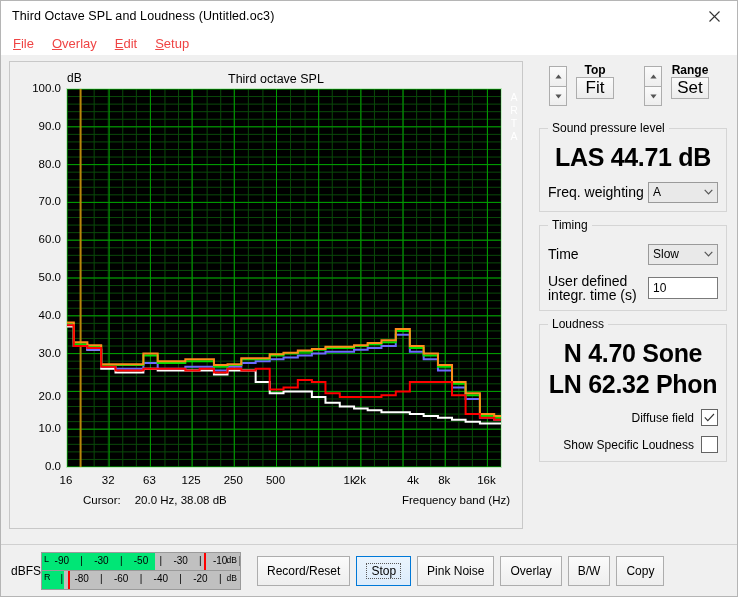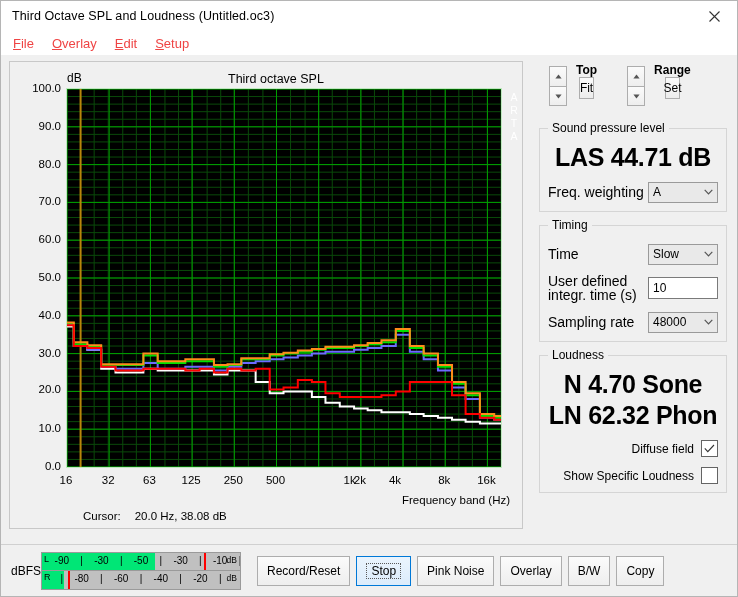--- a/index.html
+++ b/index.html
@@ -105,21 +105,21 @@
   }
   .xlabels{position:absolute;left:0;top:0;width:514px;height:468px;}
   .xlab{
     position:absolute;top:412px;
     font-size:11.5px;color:#000;
     transform:translateX(-50%);
     white-space:nowrap;
   }
   .cursor-text{
     position:absolute;left:73px;top:432px;
-    font-size:11.5px;color:#000;margin-top:16px;
+    font-size:11.5px;color:#000;
   }
   .cursor-val{margin-left:14px;}
   .xaxis-title{
     position:absolute;left:392px;top:432px;
     font-size:11.5px;color:#000;
   }
   
   .spin-row{
     display:flex;align-items:flex-start;
     height:52px;
@@ -140,24 +140,24 @@
   }
   .sp-btn:first-child{border-bottom:none;}
   .sp-btn svg{display:block;}
   .spin-label-col{
     display:flex;flex-direction:column;
     align-items:center;
     margin-left:9px;
   }
   .spin-label{font-size:12px;font-weight:bold;}
   .spin-act{
-    width:15px;height:22px;
+    width:38px;height:22px;
     background:linear-gradient(#fbfbfb,#ececec);
     border:1px solid #adadad;
-    font-size:12px;
+    font-size:17px;
     display:flex;align-items:center;justify-content:center;
     box-sizing:border-box;
   }
   .gap-mid{width:30px;}
   fieldset.grp{
     border:1px solid #d5d5d5;
     border-radius:0;
     margin:6px 2px 0 2px;
     padding:2px 8px 8px 8px;
     box-sizing:border-box;
@@ -309,21 +309,21 @@
 
     <div class="left-pane">
       <div class="graph-panel">
 
         <div class="graph-title">Third octave SPL</div>
         <div class="y-unit">dB</div>
 
         <div class="ylabels">
             <div class="ylab" style="top: 404px;">0.0</div>
             <div class="ylab" style="top: 366.2px;">10.0</div>
-            <div class="ylab" style="top: 327px;">20.0</div>
+            <div class="ylab" style="top: 334px;">20.0</div>
             <div class="ylab" style="top: 290.6px;">30.0</div>
             <div class="ylab" style="top: 252.8px;">40.0</div>
             <div class="ylab" style="top: 215px;">50.0</div>
             <div class="ylab" style="top: 177.2px;">60.0</div>
             <div class="ylab" style="top: 139.4px;">70.0</div>
             <div class="ylab" style="top: 101.6px;">80.0</div>
             <div class="ylab" style="top: 63.8px;">90.0</div>
             <div class="ylab" style="top: 26px;">100.0</div>
           </div>
 
@@ -452,21 +452,21 @@
 
         <div class="xlabels">
             <div class="xlab" style="left: 56px;">16</div>
             <div class="xlab" style="left: 98.1862px;">32</div>
             <div class="xlab" style="left: 139.414px;">63</div>
             <div class="xlab" style="left: 181.115px;">125</div>
             <div class="xlab" style="left: 223.302px;">250</div>
             <div class="xlab" style="left: 265.488px;">500</div>
             <div class="xlab" style="left: 307.674px; margin-left: 32px;">1k</div>
             <div class="xlab" style="left: 349.86px;">2k</div>
-            <div class="xlab" style="left: 385px;">4k</div>
+            <div class="xlab" style="left: 403px;">4k</div>
             <div class="xlab" style="left: 434.233px;">8k</div>
             <div class="xlab" style="left: 476.419px;">16k</div>
           </div>
 
         <div class="cursor-text">
           <span>Cursor:</span><span class="cursor-val">20.0 Hz, 38.08 dB</span>
         </div>
         <div class="xaxis-title">Frequency band (Hz)</div>
 
       </div>
@@ -541,29 +541,20 @@
         </div>
         <div class="field-row">
           <span class="field-label">
             <span>User defined</span><br>
             <span>integr. time (s)</span>
           </span>
           <span class="txtbox">
             <span>10</span>
           </span>
         </div>
-        <div class="field-row">
-          <span class="field-label">Sampling rate</span>
-          <span class="combo">
-            <span class="cv">48000</span>
-            <svg width="9" height="6" viewBox="0 0 9 6">
-                <path d="M0.7 0.9 L4.5 4.8 L8.3 0.9" stroke="#555" stroke-width="1.2" fill="none"></path>
-              </svg>
-          </span>
-        </div>
       </fieldset>
 
       <fieldset class="grp">
         <legend>Loudness</legend>
         <div class="big-val">N 4.70 Sone</div>
         <div class="big-val l2">LN 62.32 Phon</div>
         <div class="chk-row">
           <span class="chk-label">Diffuse field</span>
           <span class="chk">
             <svg width="11" height="9" viewBox="0 0 11 9">

